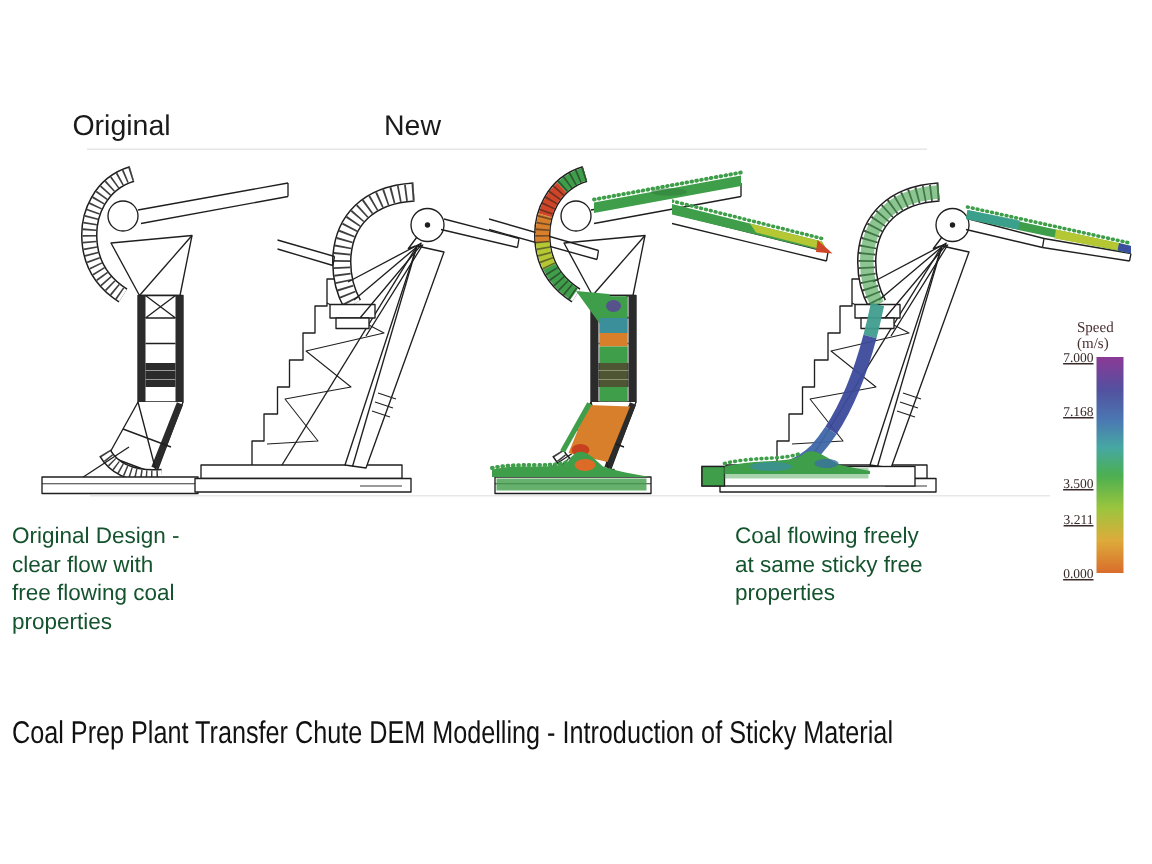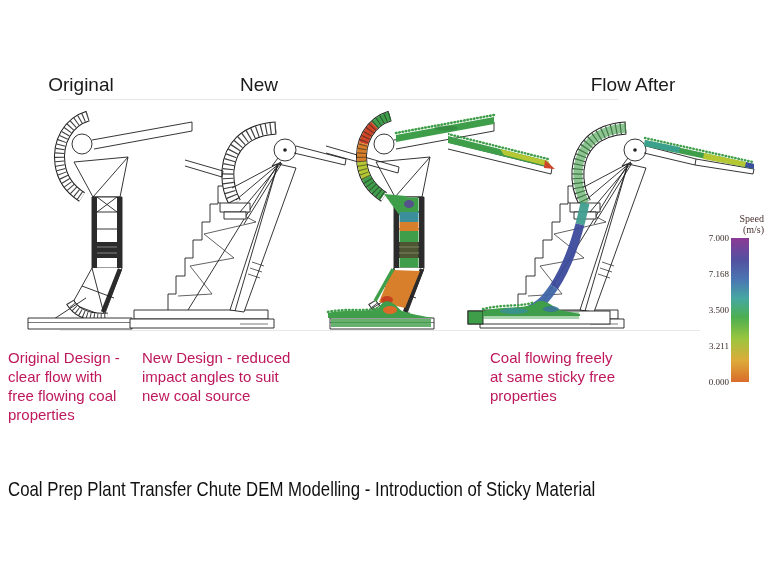--- a/index.html
+++ b/index.html
@@ -2,31 +2,31 @@
 <html><head>
 <meta charset="utf-8">
 <style>
   html,body{margin:0;padding:0;background:#fff;}
   .canvas{position:relative;width:768px;height:576px;background:#fff;overflow:hidden;
           font-family:"Liberation Sans",sans-serif;color:#1a1a1a;}
   .hdr{position:absolute;top:74px;transform:translateX(-50%);font-size:19px;color:#1a1a1a;white-space:nowrap;}
   .hdr-rule{position:absolute;left:58px;top:99px;width:560px;height:1px;background:#e6e6e6;}
   .ground-rule{position:absolute;left:60px;top:330px;width:640px;height:1px;background:#e8e8e8;}
   .panel{position:absolute;top:106px;}
-  .caption{position:absolute;top:348px;font-size:15px;line-height:19px;color:#be185d;white-space:pre-line;}
+  .caption{position:absolute;top:348px;font-size:15px;line-height:19px;color:#14532d;white-space:pre-line;}
   .footer{position:absolute;left:8px;top:477px;font-size:21px;color:#111;white-space:nowrap;
           transform:scaleX(.8);transform-origin:left top;}
   .legend{position:absolute;left:702px;top:213px;width:62px;font-family:"Liberation Serif",serif;color:#4a2f2f;}
-  .legend-head{margin-left:16px;width:46px;text-align:right;font-size:10px;line-height:11px;}
+  .legend-head{margin-left:16px;width:46px;text-align:left;font-size:10px;line-height:11px;}
   .legend-body{position:relative;height:144px;margin-top:3px;}
   .legend-bar{position:absolute;left:29px;top:0;width:18px;height:144px;
       background:linear-gradient(to bottom,#8b3a96 0%,#53509f 15%,#4a7ab2 30%,#46a8a2 42%,
                  #4caf50 55%,#9bc53e 70%,#ddab3a 85%,#d96c2b 100%);}
-  .tick{position:absolute;right:35px;transform:translateY(-50%);font-size:9px;color:#3a2a2a;white-space:nowrap;}
-  .t0{top:0}.t1{top:36px}.t2{top:72px}.t3{top:108px}.t4{top:144px}
+  .tick{position:absolute;right:35px;transform:translateY(-50%);font-size:9px;color:#3a2a2a;white-space:nowrap;text-decoration:underline;}
+  .t0{top:0}.t1{top:36px}.t2{top:84px}.t3{top:108px}.t4{top:144px}
 </style>
 </head>
 <body>
 
 <div class="canvas">
 
   <svg width="0" height="0" style="position:absolute" aria-hidden="true">
     <defs>
       <g id="designA" stroke="#1f1f1f" stroke-width=".9" fill="none" stroke-linejoin="round">
         <path d="M68,34 L168,16 M70,43 L168,25 M168,16 L168,25"></path>
@@ -71,22 +71,21 @@
         <path d="M153,56 L104,82 M153,56 L108,94 M153,57 L112,106 M154,57 L116,118"></path>
         <circle cx="157" cy="44" r="11" fill="#fff"></circle>
         <circle cx="157" cy="44" r="1.8" fill="#1f1f1f" stroke="none"></circle>
         <path d="M150,52 L144,60 M144,60 L149,58"></path>
         <path d="M168,40 L218,53 M166,47 L217,59 M218,53 L217,59"></path>
       </g>
     </defs>
   </svg>
 
   <div class="hdr" style="left:81px">Original</div>
-  <div class="hdr" style="left:259px">New</div>
-  <div class="hdr" style="left:633px">Flow After</div>
+  <div class="hdr" style="left:275px">New</div>
   <div class="hdr-rule"></div>
   <div class="ground-rule"></div>
 
   <svg class="panel" style="left:24px" width="170" height="240" viewBox="0 0 170 240">
     <use href="#designA"></use>
   </svg>
 
   <svg class="panel" style="left:128px" width="230" height="240" viewBox="0 0 230 240">
     <use href="#designB"></use>
     <path d="M57,54 L95,65 M57,60 L94,71 M95,65 L94,71" stroke="#1f1f1f" stroke-width=".9" fill="none"></path>
@@ -149,23 +148,20 @@
       <ellipse cx="66" cy="205" rx="14" ry="3" fill="#3a8f9b" stroke="none" opacity=".8"></ellipse>
       <ellipse cx="103" cy="203" rx="8" ry="3" fill="#3b6fa0" stroke="none" opacity=".8"></ellipse>
       <path d="M35,203 C55,198 75,201 86,196" stroke="#3f9e49" stroke-width="2.4" stroke-dasharray=".5 3" stroke-linecap="round"></path>
     </g>
   </svg>
 
   <div class="caption" style="left:8px">Original Design -
 clear flow with
 free flowing coal
 properties</div>
-  <div class="caption" style="left:142px">New Design - reduced
-impact angles to suit
-new coal source</div>
   <div class="caption" style="left:490px">Coal flowing freely
 at same sticky free
 properties</div>
 
   <div class="legend">
     <div class="legend-head">
       <div>Speed</div>
       <div>(m/s)</div>
     </div>
     <div class="legend-body">

